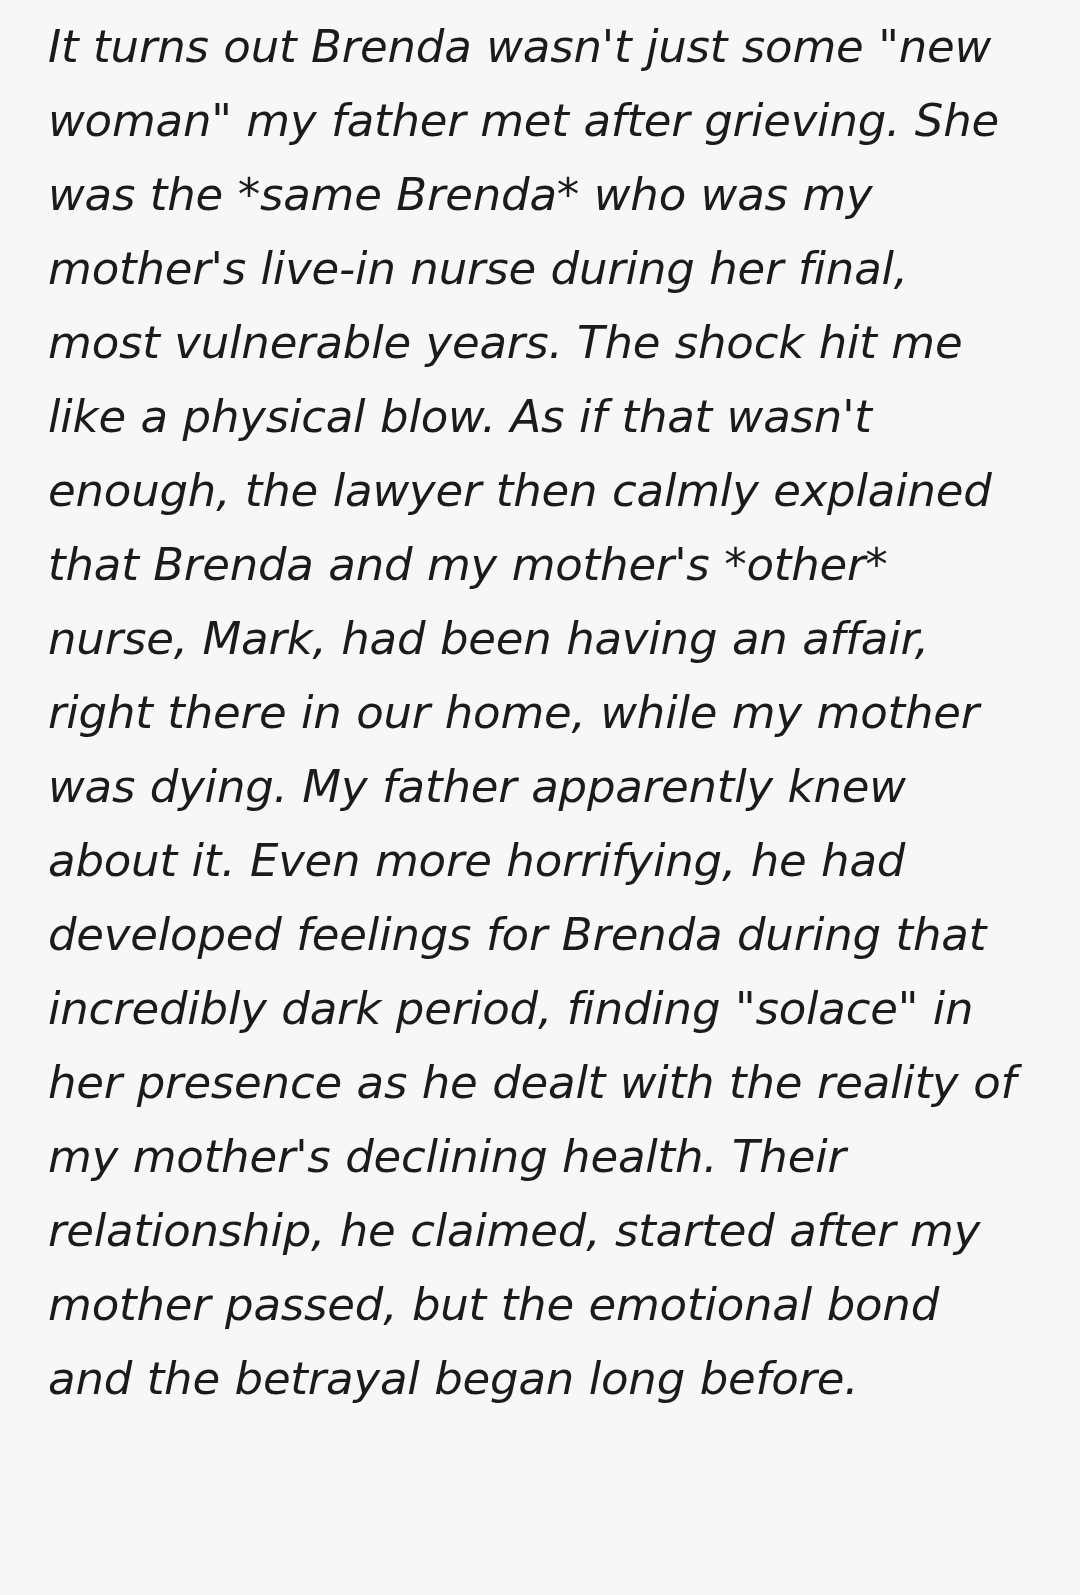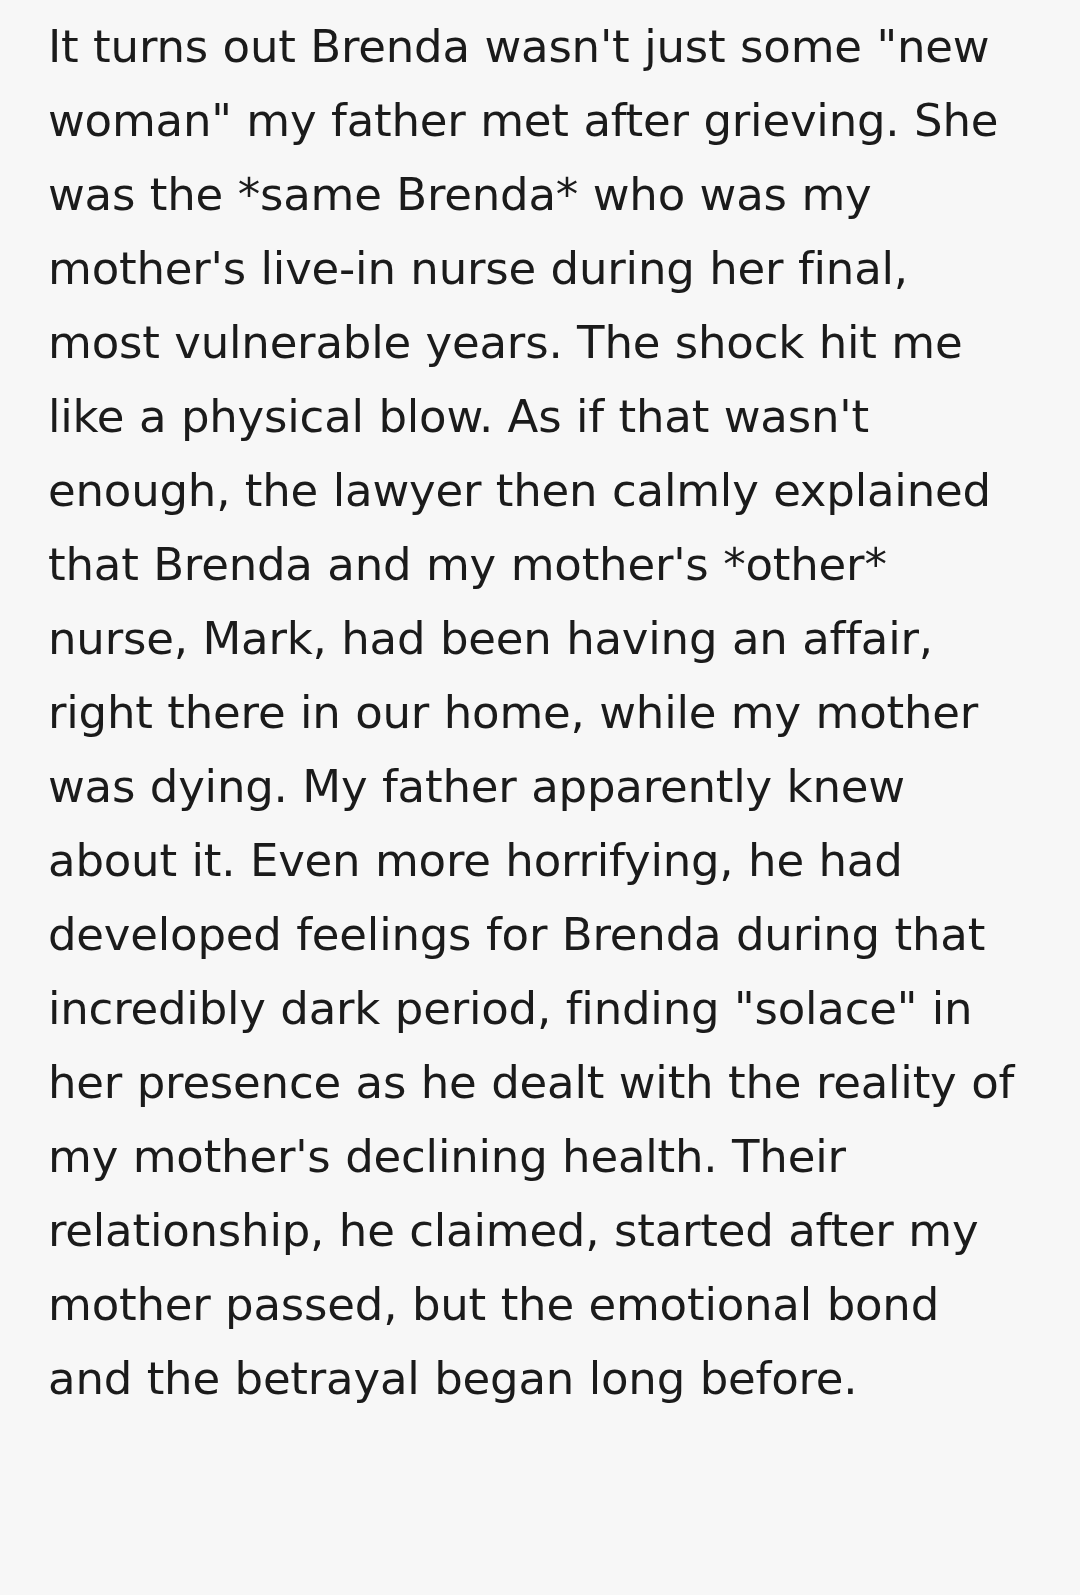--- a/index.html
+++ b/index.html
@@ -24,20 +24,21 @@
     font-family: "DejaVu Sans", sans-serif;
     font-size: 45px;
     line-height: 74px;
     color: #1b1b1b;
     letter-spacing: -0.2px;
     word-spacing: 0.5px;
     text-align: left;
     white-space: pre-wrap;
     margin: 0;
     font-weight: 400;
+    font-style: italic;
   }
 </style>
 </head>
 <body>
 
 <div class="page">
   <p class="story-text">It turns out Brenda wasn't just some "new woman" my father met after grieving. She was the *same Brenda* who was my mother's live-in nurse during her final, most vulnerable years. The shock hit me like a physical blow. As if that wasn't enough, the lawyer then calmly explained that Brenda and my mother's *other* nurse, Mark, had been having an affair, right there in our home, while my mother was dying. My father apparently knew about it. Even more horrifying, he had developed feelings for Brenda during that incredibly dark period, finding "solace" in her presence as he dealt with the reality of my mother's declining health. Their relationship, he claimed, started after my mother passed, but the emotional bond and the betrayal began long before.</p>
 </div>
 
 </body></html>

